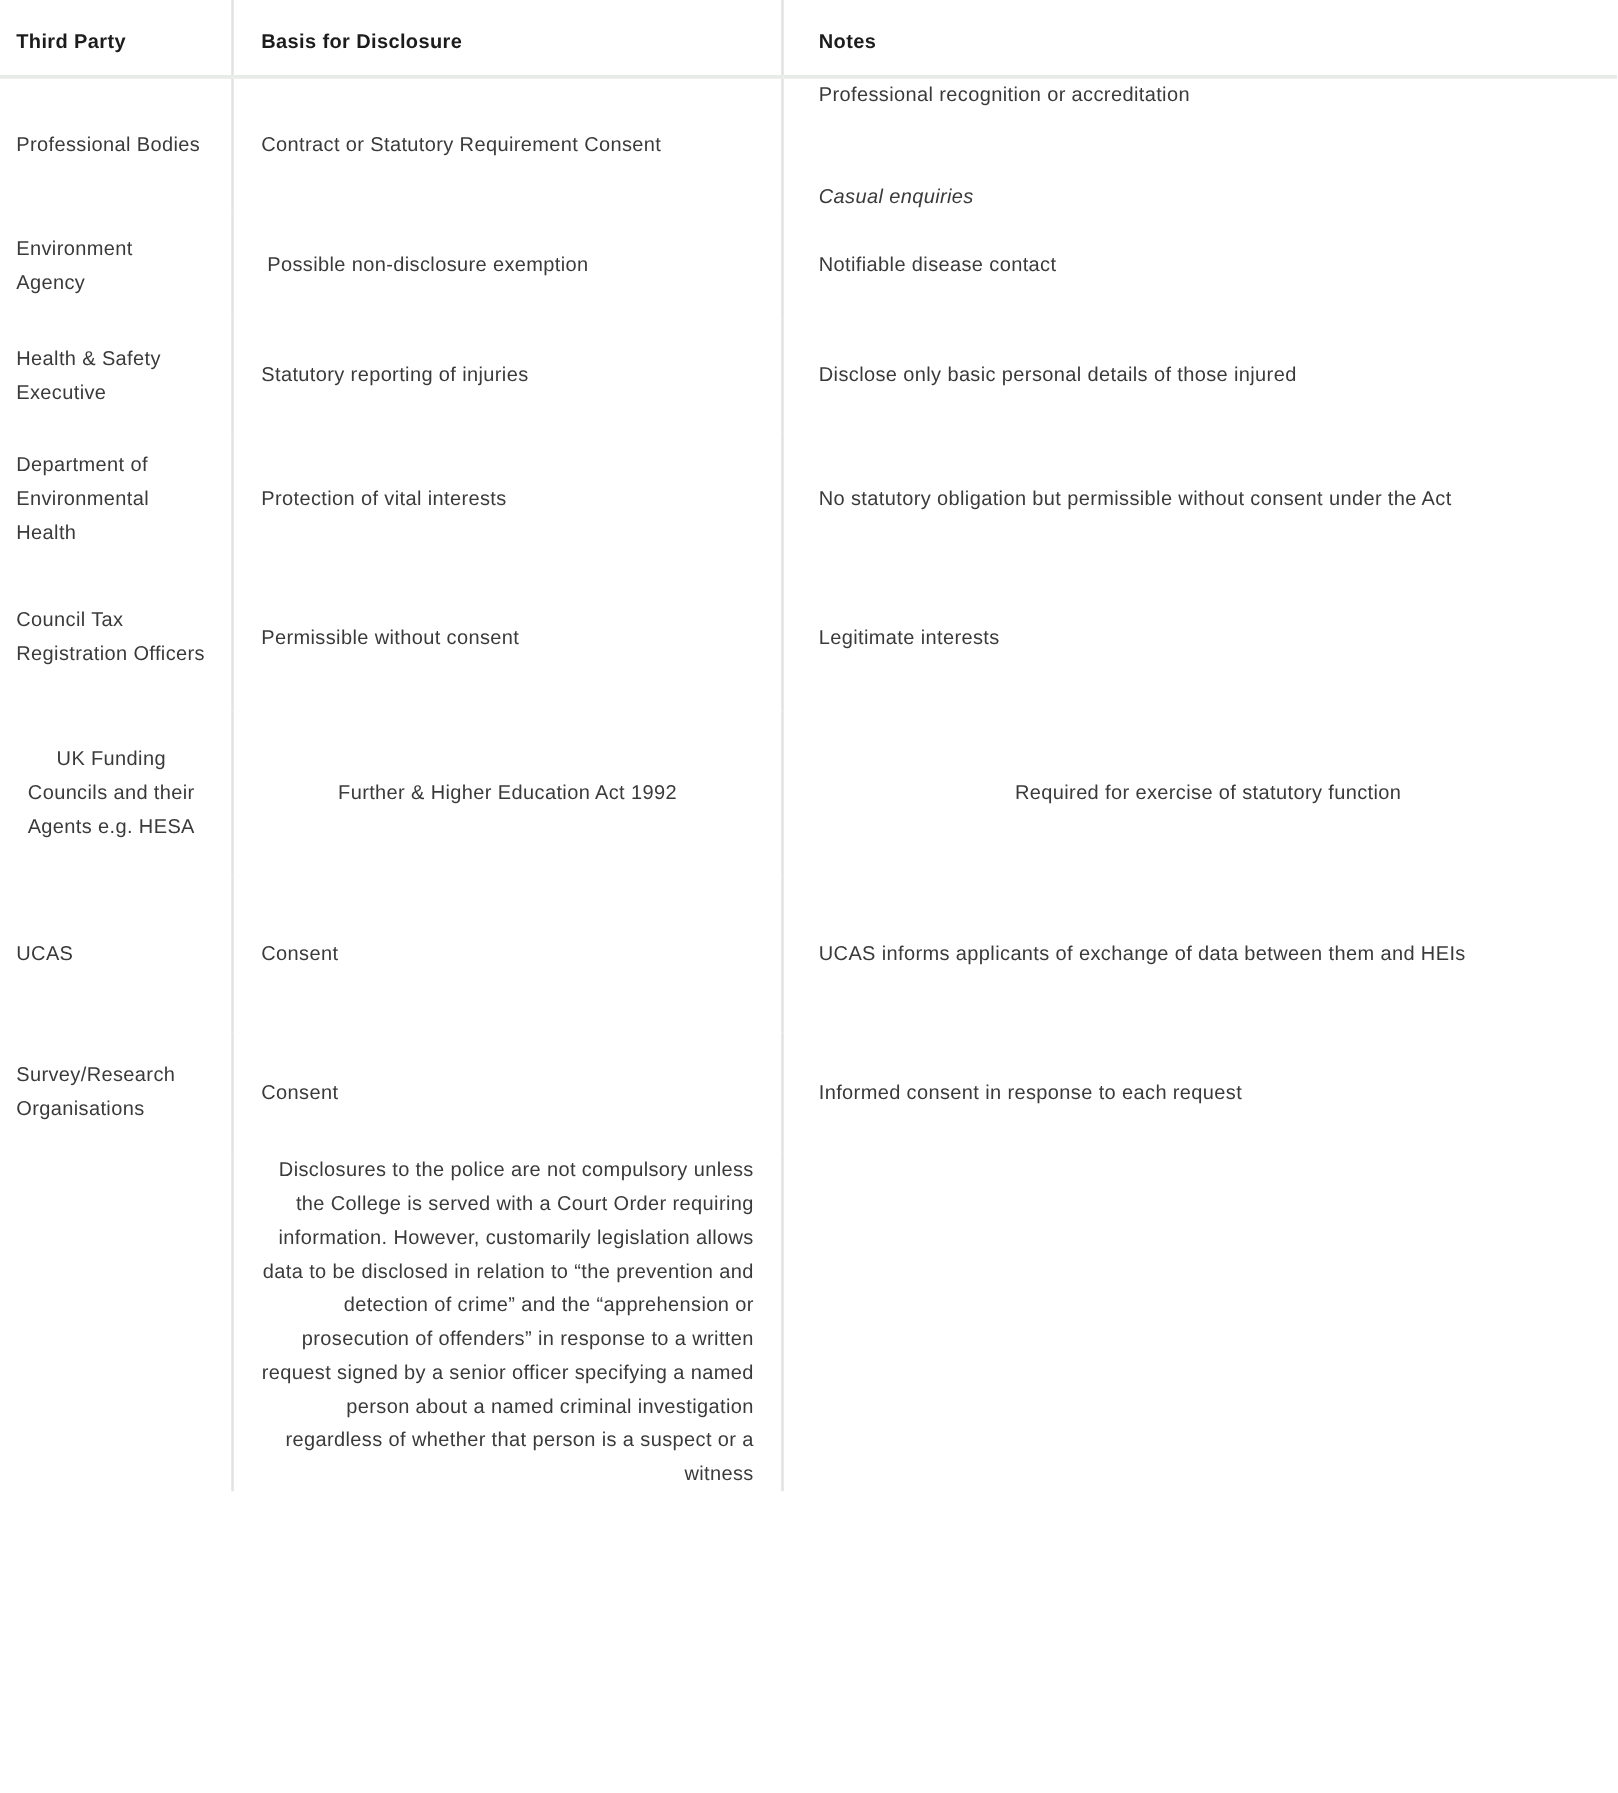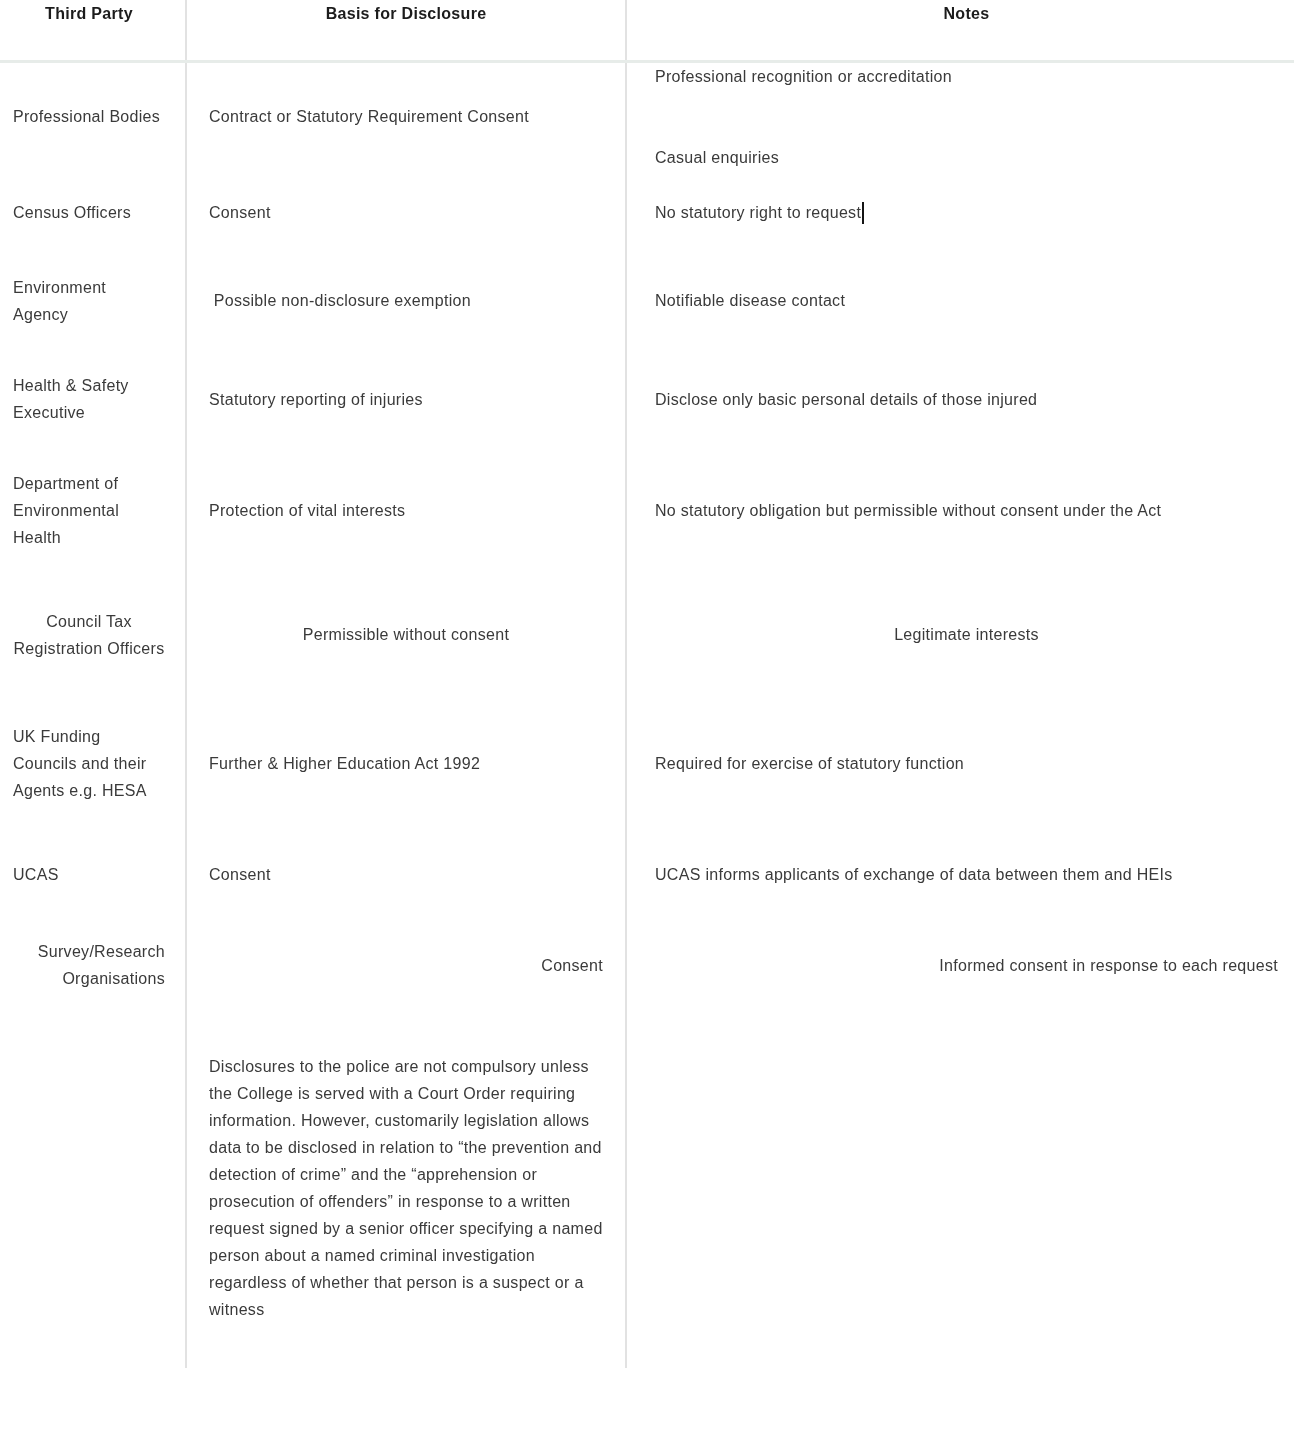--- a/index.html
+++ b/index.html
@@ -29,30 +29,29 @@
     width:1294px;
     border-collapse:collapse;
   }
   .tr{display:table-row;}
   .td{display:table-cell;vertical-align:middle;}
   .col1{width:186px;padding:0 20px 0 13px;}
   .col2{width:440px;padding:0 22px 0 22px;border-left:2px solid var(--grid-line);}
   .col3{padding:0 16px 0 28px;border-left:2px solid var(--grid-line);}
   .header-row .td{
     vertical-align:top;
-    padding-top:0;
+    padding-top:20px;
     height:61px;
     font-weight:700;
     color:var(--text-header);
     border-bottom:3px solid var(--header-rule);
-    text-align:center;
   }
   .cell-text{white-space:pre-wrap;}
   .note{margin:0;}
-  .note + .note{margin-top:54px;}
+  .note + .note{margin-top:54px;font-style:italic;}
   .caret{
     display:inline-block;
     width:2px;height:22px;
     background:var(--caret);
     vertical-align:middle;
     margin-left:1px;
     transform:translateY(-1px);
   }
   
   .body-row:nth-child(1){height:123px;}
@@ -91,31 +90,20 @@
     <div class="td col2">
       <span class="cell-text">Contract or Statutory Requirement Consent</span>
     </div>
     <div class="td col3">
           <p class="note"><span class="cell-text">Professional recognition or accreditation</span></p>
           <p class="note"><span class="cell-text">Casual enquiries</span></p>
         </div>
   </div>
 
 
-  <div class="tr body-row">
-    <div class="td col1">
-      <span class="cell-text">Census Officers</span>
-    </div>
-    <div class="td col2">
-      <span class="cell-text">Consent</span>
-    </div>
-    <div class="td col3">
-          <p class="note"><span class="cell-text">No statutory right to request</span><span class="caret"></span></p>
-        </div>
-  </div>
 
   <div class="tr body-row">
     <div class="td col1">
       <span class="cell-text">Environment Agency</span>
     </div>
     <div class="td col2">
       <span class="cell-text"> Possible non-disclosure exemption</span>
     </div>
     <div class="td col3">
           <p class="note"><span class="cell-text">Notifiable disease contact</span></p>

